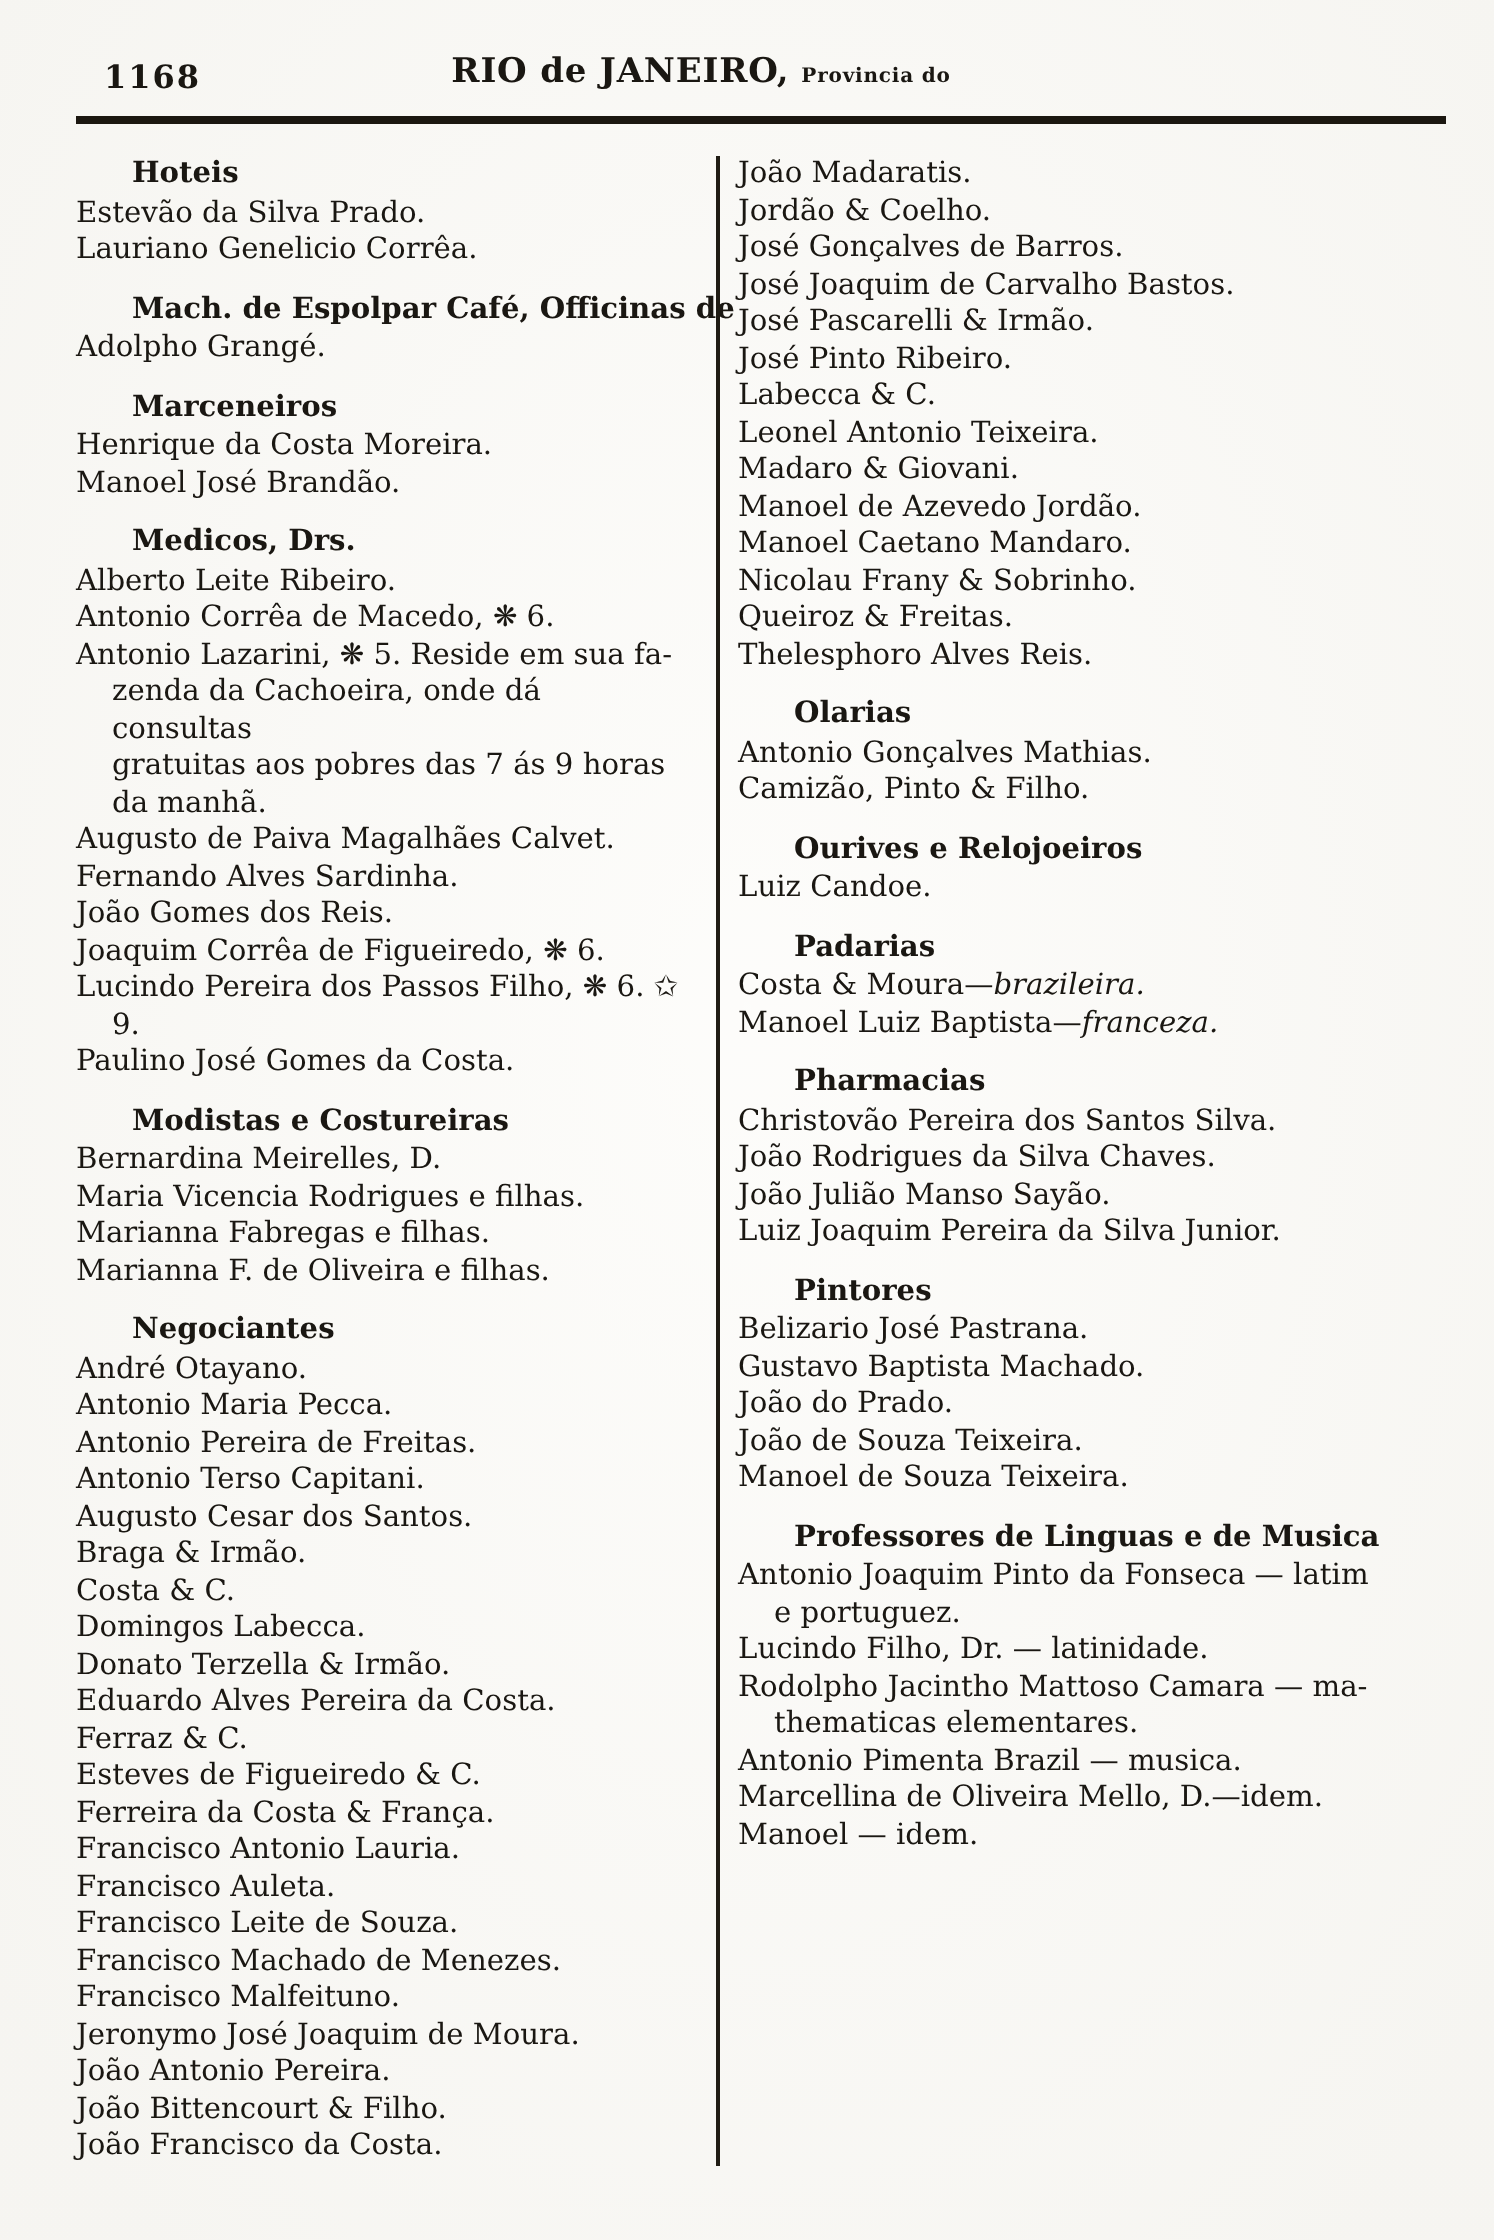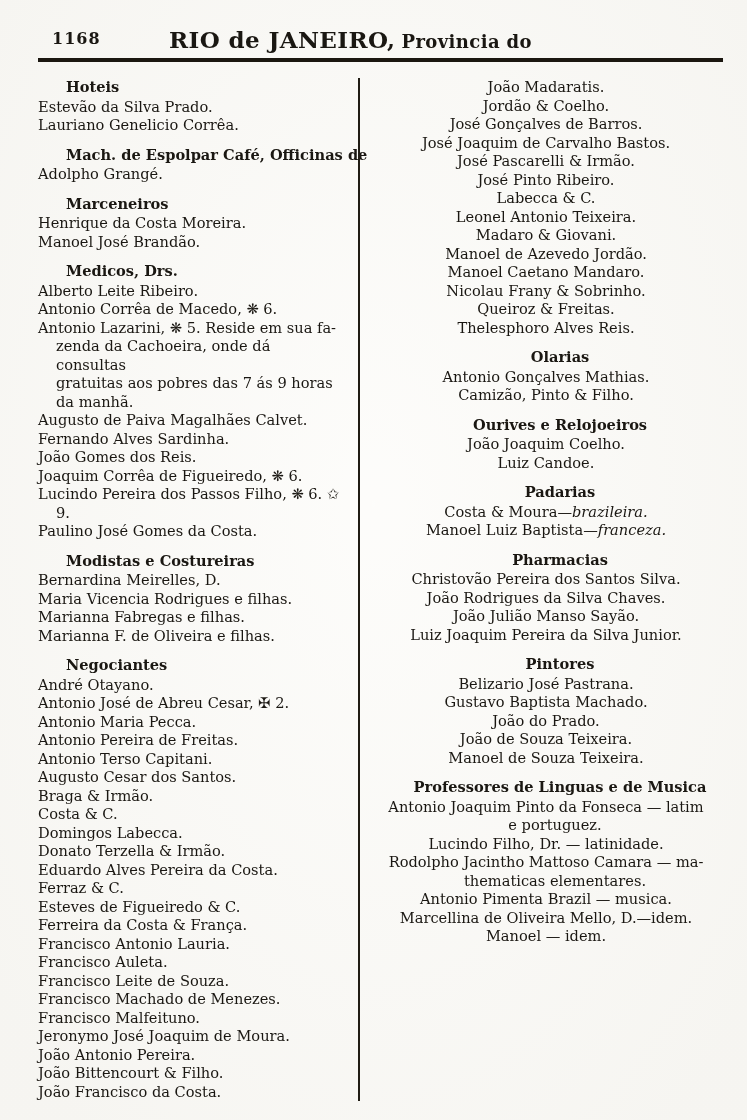--- a/index.html
+++ b/index.html
@@ -18,27 +18,27 @@
     background:
       radial-gradient(ellipse at 50% 45%, rgba(255,255,255,0.5), rgba(0,0,0,0.02) 90%),
       #fbfaf6;
   }
   .header { position: relative; height: 24px; }
   .page-number {
     position: absolute; left: 14px; top: 3px;
     font-size: 16px; font-weight: bold; letter-spacing: 1px;
   }
   .title { text-align: center; padding-right: 60px; font-weight: bold; letter-spacing: 0.4px; }
-  .title .main { font-size: 23px; }
-  .title .sub  { font-size: 18px; margin-left: 6px; text-align: right; }
+  .title .main { font-size: 17px; }
+  .title .sub  { font-size: 10px; margin-left: 6px; text-align: right; }
   .rule { border-top: 4px solid #1b1710; margin-top: 8px; }
   .columns { display: flex; align-items: stretch; margin-top: 16px; }
   .col-left  { width: 320px; padding-right: 16px; }
   .divider   { width: 2px; background: #201c14; }
-  .col-right { flex: 1; padding-left: 9px; text-align: center; }
+  .col-right { flex: 1; padding-left: 9px; }
   .section { margin-top: 11px; }
   .col-left  > .section:first-child,
   .col-right > .section:first-child { margin-top: 0; }
   .heading {
     font-size: 14.6px; font-weight: bold; line-height: 18.5px;
     margin: 0 0 1px 28px; white-space: nowrap;
   }
   .entry {
     font-size: 14.6px; line-height: 18.5px;
     white-space: pre-line;
@@ -91,21 +91,20 @@
         <section class="section">
           <h3 class="heading">Modistas e Costureiras</h3>
           <p class="entry">Bernardina Meirelles, D.</p>
           <p class="entry">Maria Vicencia Rodrigues e filhas.</p>
           <p class="entry">Marianna Fabregas e filhas.</p>
           <p class="entry">Marianna F. de Oliveira e filhas.</p>
         </section>
         <section class="section">
           <h3 class="heading">Negociantes</h3>
           <p class="entry">André Otayano.</p>
-          <p class="entry">Antonio José de Abreu Cesar, ✠ 2.</p>
           <p class="entry">Antonio Maria Pecca.</p>
           <p class="entry">Antonio Pereira de Freitas.</p>
           <p class="entry">Antonio Terso Capitani.</p>
           <p class="entry">Augusto Cesar dos Santos.</p>
           <p class="entry">Braga &amp; Irmão.</p>
           <p class="entry">Costa &amp; C.</p>
           <p class="entry">Domingos Labecca.</p>
           <p class="entry">Donato Terzella &amp; Irmão.</p>
           <p class="entry">Eduardo Alves Pereira da Costa.</p>
           <p class="entry">Ferraz &amp; C.</p>
@@ -140,21 +139,20 @@
           <p class="entry">Queiroz &amp; Freitas.</p>
           <p class="entry">Thelesphoro Alves Reis.</p>
         </section>
         <section class="section">
           <h3 class="heading">Olarias</h3>
           <p class="entry">Antonio Gonçalves Mathias.</p>
           <p class="entry">Camizão, Pinto &amp; Filho.</p>
         </section>
         <section class="section">
           <h3 class="heading">Ourives e Relojoeiros</h3>
-          <p class="entry">João Joaquim Coelho.</p>
           <p class="entry">Luiz Candoe.</p>
         </section>
         <section class="section">
           <h3 class="heading">Padarias</h3>
           <p class="entry"><span>Costa &amp; Moura—</span><span class="it">brazileira.</span></p>
           <p class="entry"><span>Manoel Luiz Baptista—</span><span class="it">franceza.</span></p>
         </section>
         <section class="section">
           <h3 class="heading">Pharmacias</h3>
           <p class="entry">Christovão Pereira dos Santos Silva.</p>

